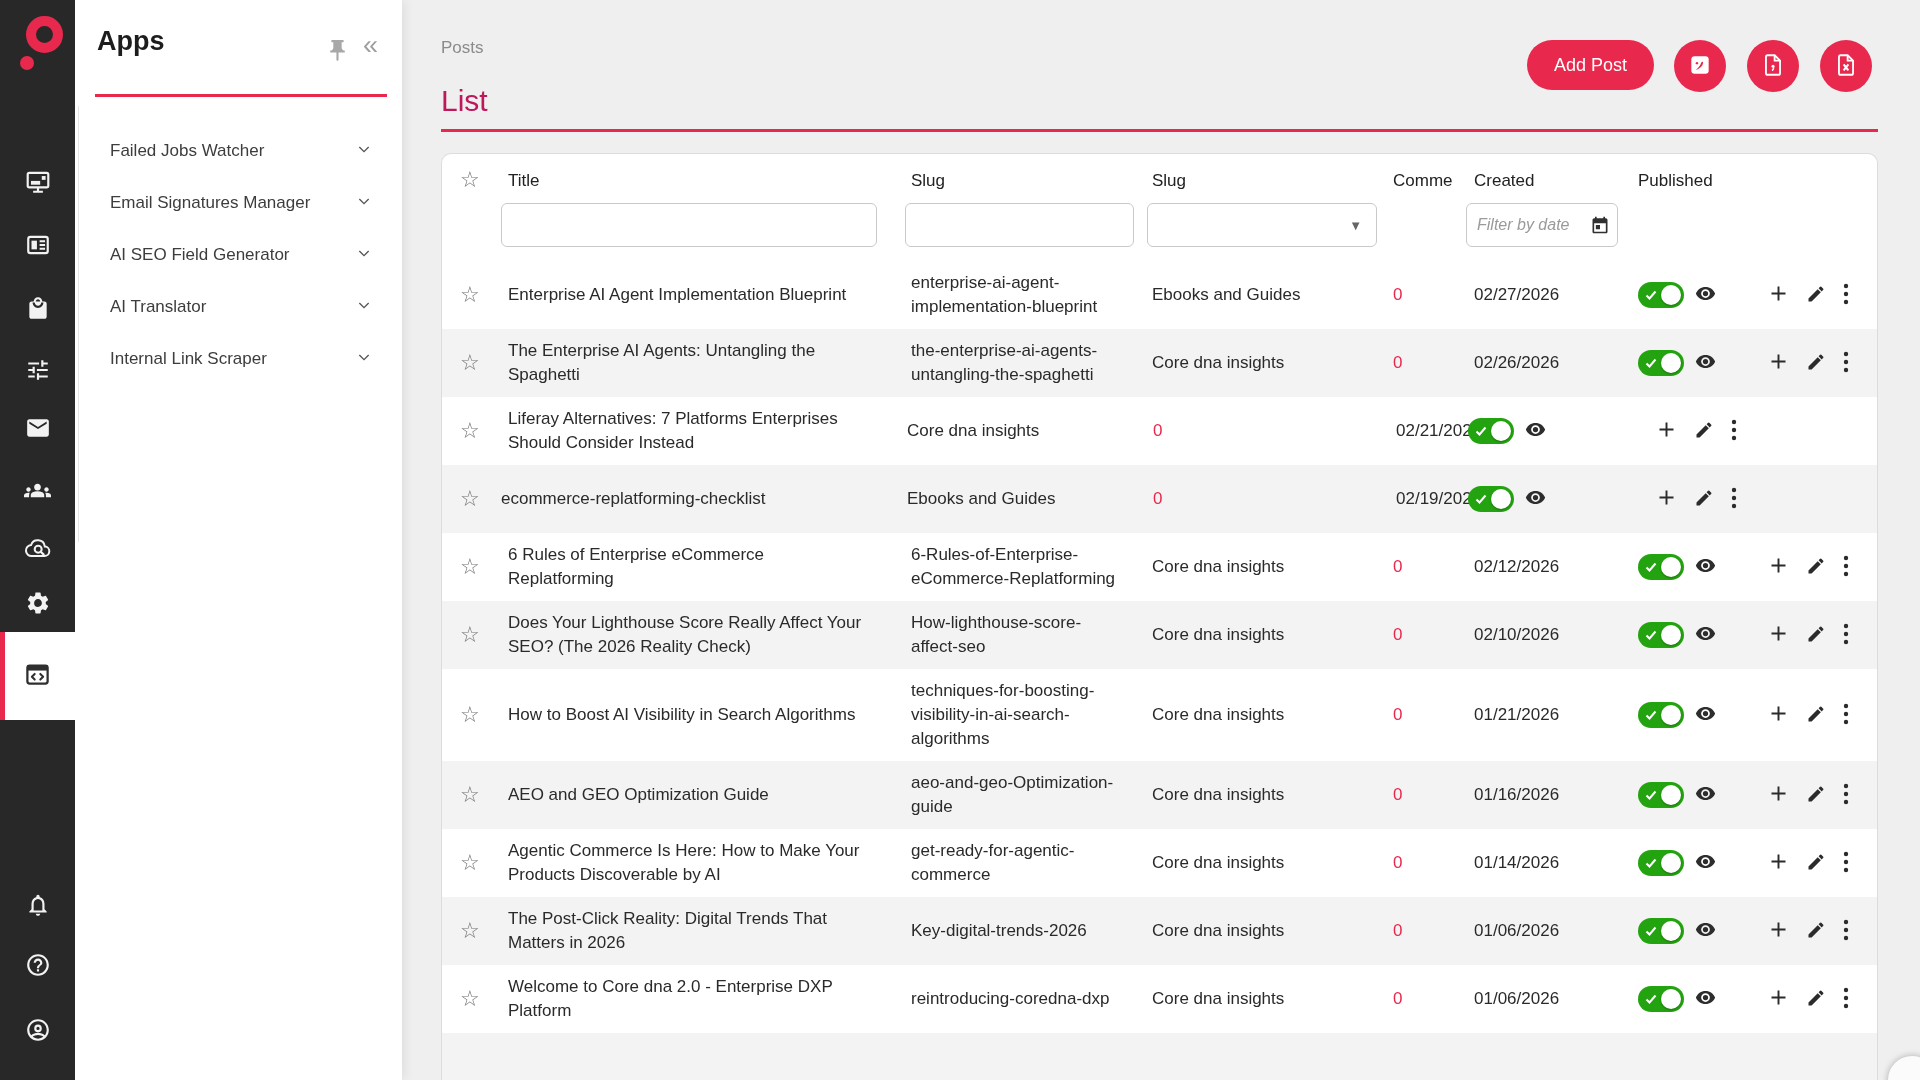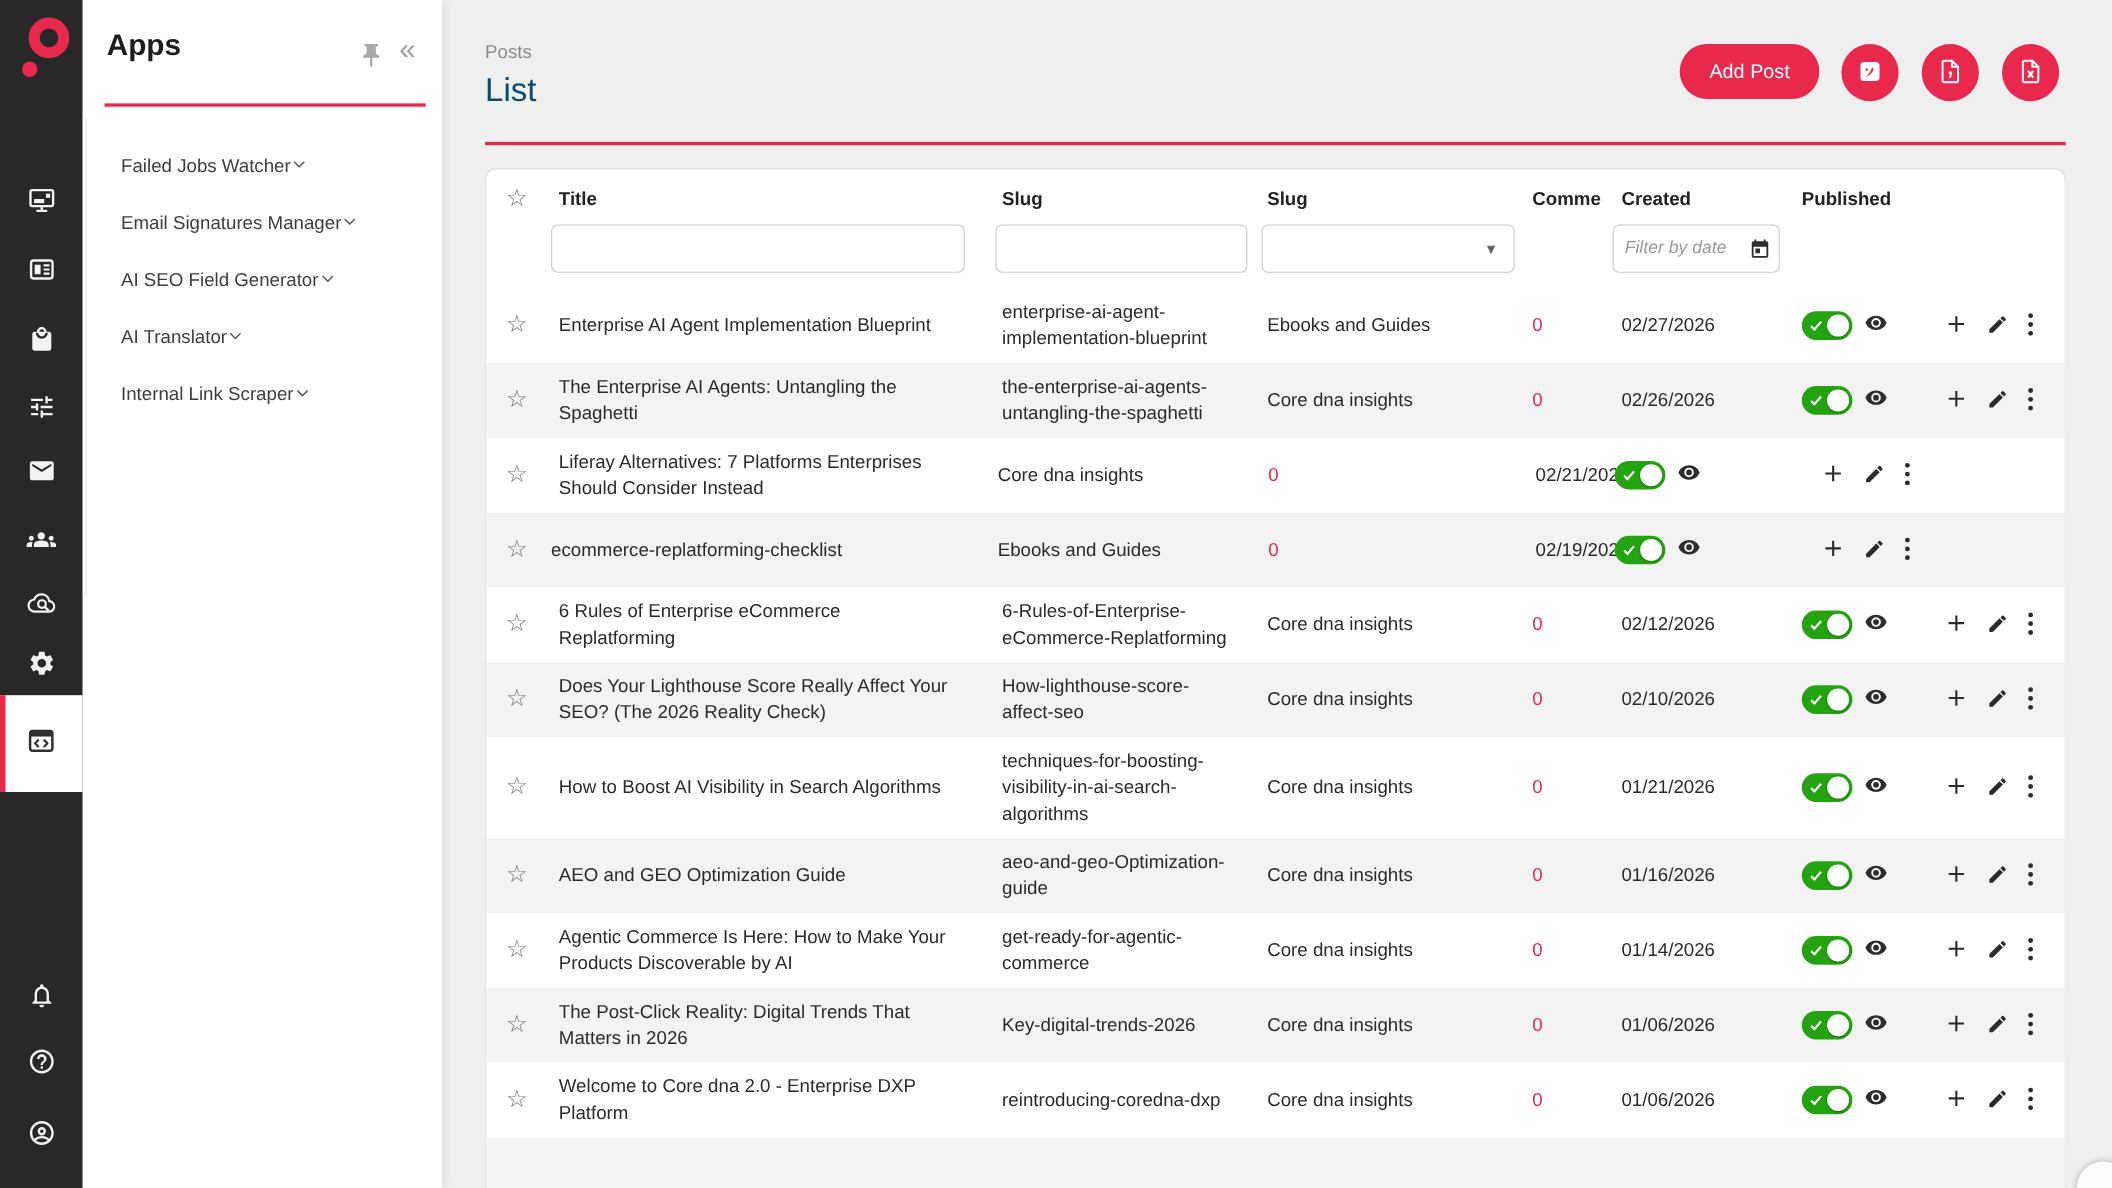--- a/index.html
+++ b/index.html
@@ -18,37 +18,37 @@
   .active-tile{position:absolute;left:0;top:632px;width:75px;height:88px;background:#fff;display:flex;align-items:center;justify-content:center}
   .active-bar{position:absolute;left:0;top:0;bottom:0;width:5px;background:#E8294D}
   
   .apps-panel{position:absolute;left:75px;top:0;bottom:0;width:327px;background:#fff;box-shadow:3px 0 10px rgba(0,0,0,.07);z-index:5}
   .apps-title{position:absolute;left:22px;top:26px;font-size:27px;font-weight:bold;color:#1d1d1d}
   .pin-btn{position:absolute;left:250px;top:38px;cursor:pointer}
   .collapse-btn{position:absolute;left:288px;top:30px;font-size:27px;color:#9e9e9e;cursor:pointer;letter-spacing:-2px}
   .apps-underline{position:absolute;left:20px;top:94px;width:292px;height:3px;background:#E8294D}
   .apps-vline{position:absolute;left:3px;top:106px;height:436px;width:1px;background:#e4e4e4}
   .apps-menu{position:absolute;left:0;top:125px;right:0}
-  .apps-item{height:52px;display:flex;align-items:center;padding:0 30px 0 35px;cursor:pointer}
+  .apps-item{height:52px;display:flex;align-items:center;justify-content:space-between;padding:0 30px 0 35px;cursor:pointer}
   .apps-item-label{font-size:17px;color:#3d3d3d}
   
   .page-head{position:absolute;left:441px;top:38px}
   .crumb{font-size:17px;color:#8b8b8b}
-  .page-title{font-size:30px;color:#0c4a6e;margin-top:8px}
+  .page-title{font-size:30px;color:#be185d;margin-top:26px}
   .add-post{position:absolute;left:1527px;top:40px;height:50px;border-radius:25px;background:#E8294D;color:#fff;
     font-size:18px;display:flex;align-items:center;padding:0 27px;border:none;cursor:pointer;font-family:inherit}
   .circle-btn{position:absolute;top:40px;width:52px;height:52px;border-radius:50%;background:#E8294D;border:none;
     display:flex;align-items:center;justify-content:center;cursor:pointer}
   .head-divider{position:absolute;left:441px;top:129px;width:1437px;height:3px;background:#E8294D}
   
   .card{position:absolute;left:441px;top:153px;width:1437px;height:927px;background:#fff;
     border:1px solid #dcdcdc;border-bottom:none;border-radius:10px 10px 0 0;overflow:hidden;box-sizing:border-box}
   .grid{display:grid;grid-template-columns:44px 410px 245px 240px 78px 170px 112px 1fr}
   .thead{padding-top:16px;align-items:center}
-  .th{font-size:17px;font-weight:bold;color:#222;white-space:nowrap;overflow:hidden}
+  .th{font-size:17px;font-weight:normal;color:#222;white-space:nowrap;overflow:hidden}
   .c1{padding-left:18px}.c2{padding-left:22px;padding-right:25px}.c3{padding-left:15px;padding-right:15px}
   .c4{padding-left:11px;padding-right:10px}.c5{padding-left:12px}.c6{padding-left:15px}.c7{padding-left:9px}
   .tfilter{padding:12px 0 14px;align-items:center}
   .f-input{height:44px;border:1px solid #c9c9c9;border-radius:6px;background:#fff;font-family:inherit;font-size:16px;
     color:#4c1d95;box-sizing:border-box;padding:0 10px;outline:none}
   .f-input::placeholder{color:#9a9a9a;font-style:italic}
   .f-title{margin-left:15px;width:376px}
   .f-slug{margin-left:9px;width:229px}
   .f-blog{margin-left:6px;width:230px;height:44px;border:1px solid #c9c9c9;border-radius:6px;background:#fff;
     position:relative;cursor:pointer;box-sizing:border-box}

